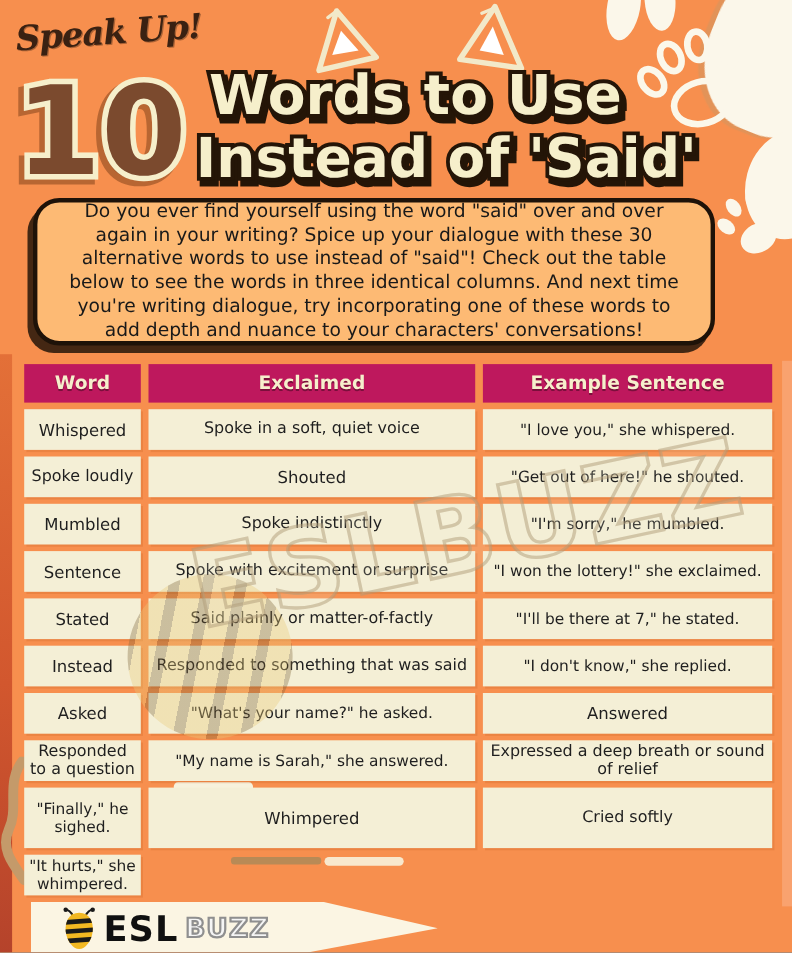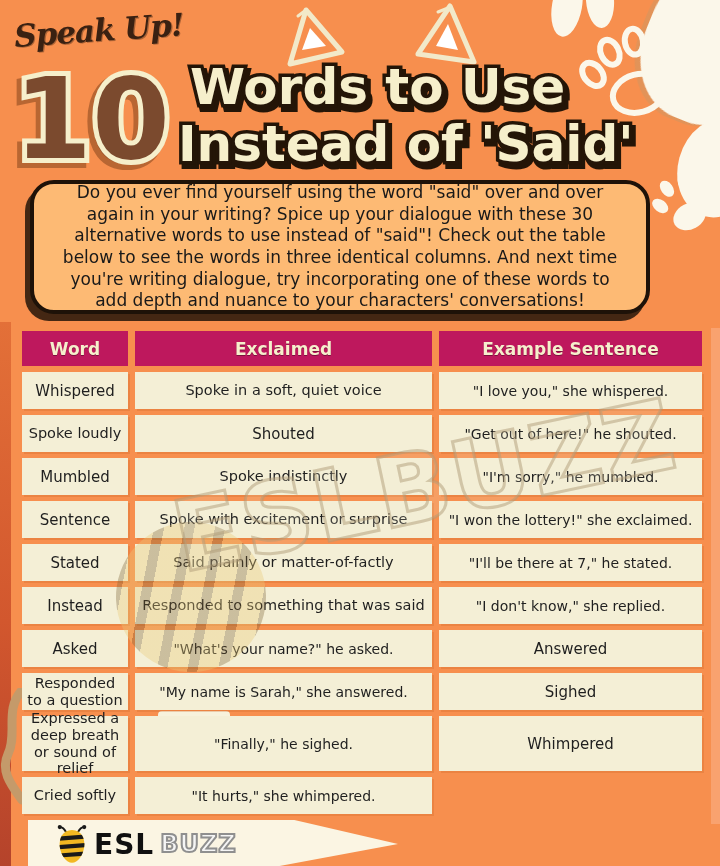--- a/index.html
+++ b/index.html
@@ -77,21 +77,21 @@
   .cream-patch{position:absolute;background:#F7F2DC;border-radius:4px;}
   .patch-a{left:158px;top:711px;width:72px;height:13px;}
   .patch-b{left:295px;top:779px;width:72px;height:8px;opacity:.9;}
   
   .footer-bubble{
     position:absolute;left:28px;top:820px;width:370px;height:46px;
     background:#FBF5E3;
     clip-path:polygon(0 0,72% 0,100% 52%,68% 100%,0 100%);
     filter:drop-shadow(3px 4px 0 rgba(186,85,35,.55));}
   .logo{position:absolute;left:56px;top:824px;display:flex;align-items:center;gap:6px;}
-  .logo .esl{font-size:28px;font-weight:bold;color:#101010;letter-spacing:1px;}
+  .logo .esl{font-size:32px;font-weight:bold;color:#101010;letter-spacing:1px;}
   .logo .buzz{font-size:24px;font-weight:bold;color:#F5F5F5;letter-spacing:1px;
     -webkit-text-stroke:2px #8F8F8F;}
 </style>
 </head>
 <body>
 
 <div id="stage">
 
   <div class="left-strip"></div>
   <div class="right-strip"></div>
@@ -186,21 +186,20 @@
     <div class="cell def">Responded to something that was said</div>
     <div class="cell ex">"I don't know," she replied.</div>
 
     <div class="cell word">Asked</div>
     <div class="cell ex">"What's your name?" he asked.</div>
 
     <div class="cell word">Answered</div>
     <div class="cell def">Responded to a question</div>
     <div class="cell ex">"My name is Sarah," she answered.</div>
 
-    <div class="cell word">Sighed</div>
     <div class="cell def">Expressed a deep breath or sound of relief</div>
     <div class="cell ex">"Finally," he sighed.</div>
 
     <div class="cell word">Whimpered</div>
     <div class="cell def">Cried softly</div>
     <div class="cell ex">"It hurts," she whimpered.</div>
   </div>
 
   <div class="watermark-bee"></div>
   <div class="watermark-text">ESLBUZZ</div>

